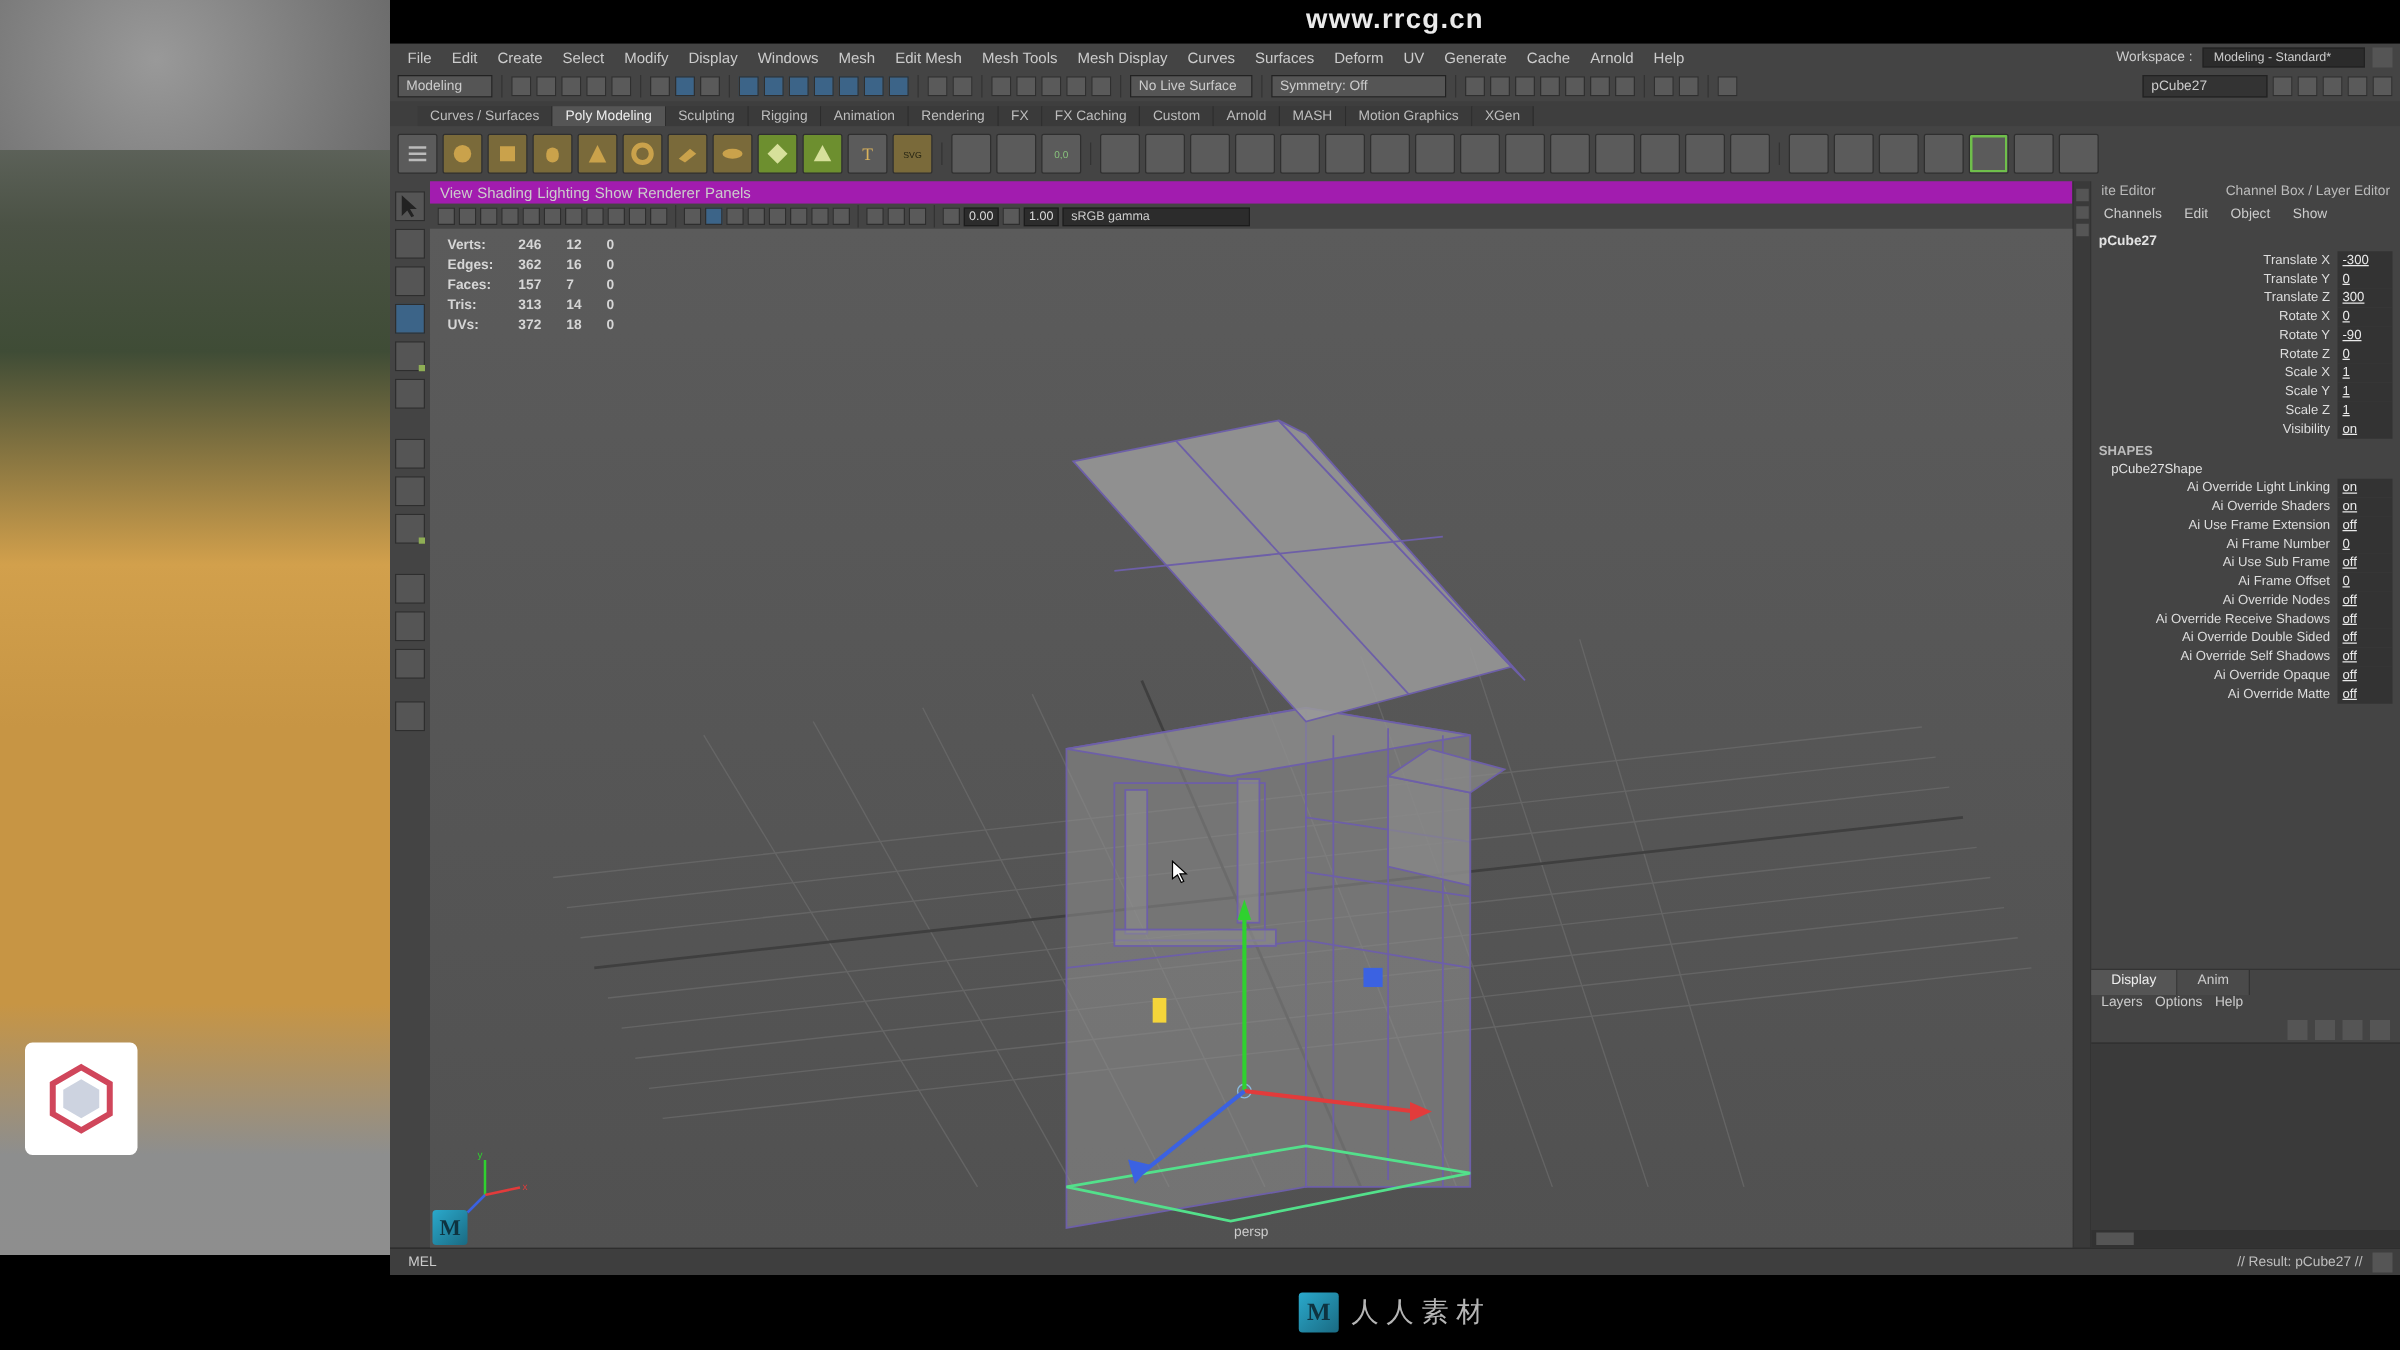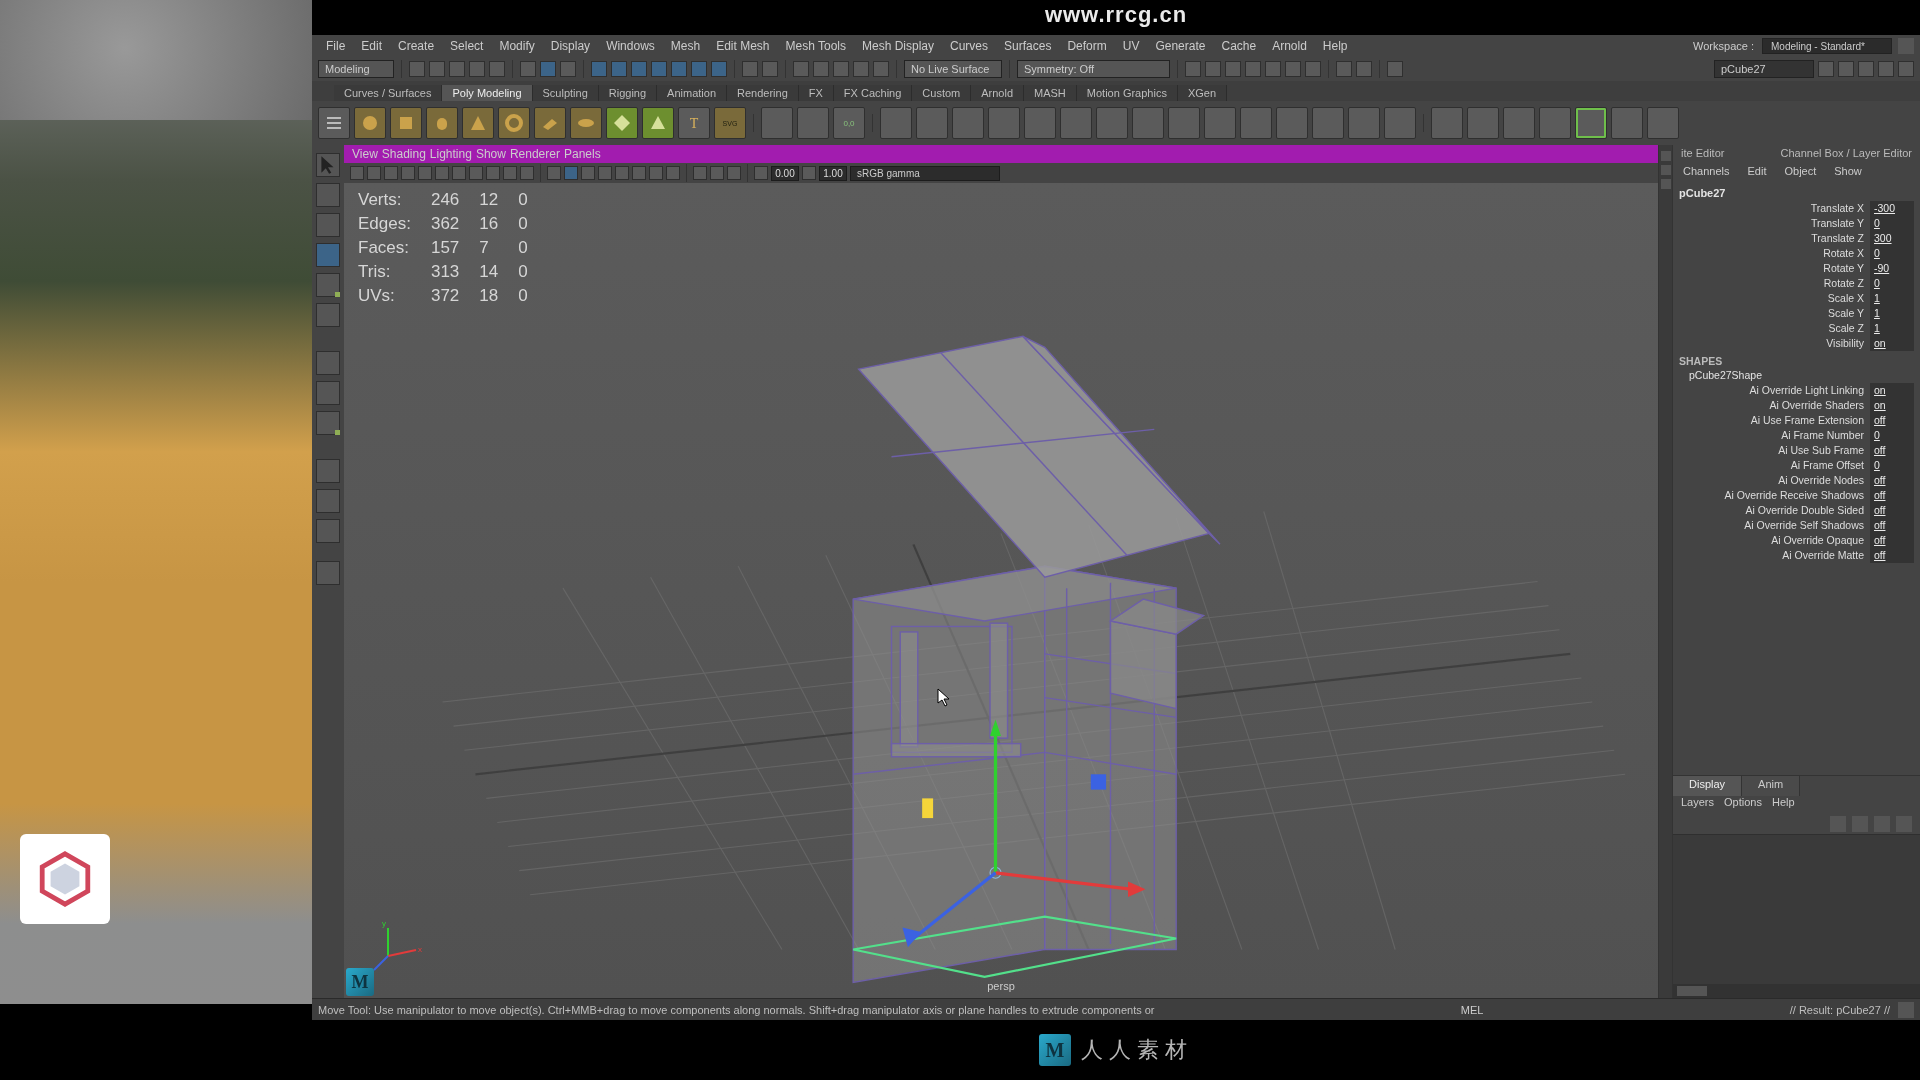--- a/index.html
+++ b/index.html
@@ -23,21 +23,21 @@
   .workspace-label { margin-left: auto; font-size: 11px; color:#ccc; padding-right:2px;}
   .workspace-dd { width: 130px; height: 16px; background: #2b2b2b; border:1px solid #222; font-size:10px; padding:1px 6px; display:flex; align-items:center; margin-right:4px;}
   .mini-icon { width:16px; height:16px; background:#555; margin-left:2px; }
 
   
   .status-row { height: 24px; background: #444; display:flex; align-items:center; padding:0 6px; gap:4px; }
   .status-dd { width:76px; height:18px; background:#555; border:1px solid #222; font-size:11px; padding:1px 6px; display:flex; align-items:center; }
   .sep { width:1px; height:18px; background:#333; margin:0 3px;}
   .ticon { width:16px; height:16px; background:#5a5a5a; border:1px solid #2f2f2f; }
   .ticon.blue { background:#3c6488; }
-  .sym-dd { width:153px; height:18px; background:#555; border:1px solid #222; padding:1px 6px; font-size:11px; display:flex; align-items:center;}
+  .sym-dd { width:140px; height:18px; background:#555; border:1px solid #222; padding:1px 6px; font-size:11px; display:flex; align-items:center;}
   .nolive-dd { width:98px; height:18px; background:#555; border:1px solid #222; padding:1px 6px; font-size:11px; display:flex; align-items:center;}
   .obj-name { width:100px; height:18px; background:#333; border:1px solid #222; padding:1px 6px; font-size:11px; display:flex; align-items:center; margin-left:auto;}
 
   
   .shelf-tabs { height: 20px; background:#3e3e3e; display:flex; align-items:flex-end; padding-left: 22px; font-size:11px; }
   .shelf-tab { padding:2px 10px; background:#3a3a3a; color:#bdbdbd; border-right:1px solid #2c2c2c; cursor:default; }
   .shelf-tab.active { background:#555; color:#eee; }
   .shelf { height: 44px; background:#444; display:flex; align-items:center; padding:0 6px; gap:4px; }
   .shelf-btn { width:32px; height:32px; background:#5b5b5b; border:1px solid #2f2f2f; border-radius:2px; display:flex; align-items:center; justify-content:center; }
   .shelf-btn.active-lime { background:#6d8f2f; }
@@ -54,21 +54,21 @@
   .viewport-wrap { flex:1; display:flex; flex-direction:column; }
   .vp-menus { height:18px; background:#a21caf; display:flex; align-items:center; padding:0 8px; gap:4px; font-size:12px; }
   .vp-toolbar { height:20px; background:#444; display:flex; align-items:center; padding:0 6px; gap:3px; }
   .vp-tbtn { width:14px; height:14px; background:#5a5a5a; border:1px solid #2e2e2e; }
   .vp-tbtn.blue { background:#3c6488; }
   .vp-num { width:28px; height:15px; background:#2c2c2c; border:1px solid #1c1c1c; font-size:10px; color:#ddd; text-align:center; line-height:13px; }
   .vp-dd { width:150px; height:15px; background:#2c2c2c; border:1px solid #1c1c1c; padding:0 6px; font-size:10px; line-height:13px; }
 
   .viewport { flex:1; position:relative; background: linear-gradient(180deg,#5b5b5b 0%, #565656 50%, #515151 100%); overflow:hidden; }
   .polystats { position:absolute; left:12px; top:4px; font-size:11px; color:#d6d6d6; }
-  .polystats table td { padding:1px 18px 1px 0; font-size:17px; }
+  .polystats table td { padding:1px 18px 1px 0; font-size:11px;font-weight:bold; }
   .grid-plane { position:absolute; inset:0; }
   .persp-label { position:absolute; left:50%; transform:translateX(-50%); bottom:6px; font-size:11px; color:#ccc; }
   .axis { position:absolute; left:24px; bottom:22px; width:60px; height:60px; }
   .maya-m { position:absolute; left:2px; bottom:2px; width:28px; height:28px; background:linear-gradient(135deg,#2aa9cc,#1a6a82); border-radius:3px; display:flex; align-items:center; justify-content:center; font-family:Georgia,serif; font-weight:bold; color:#0e3340; font-size:18px;}
 
   
   .right-col { width:248px; background:#444; display:flex; flex-direction:column; border-left:1px solid #333; }
   .right-headers { height:18px; display:flex; font-size:11px; }
   .right-headers .h { padding:2px 8px; color:#bbb;}
   .right-tabs { height:18px; display:flex; gap:10px; padding:0 6px; font-size:11px; }
@@ -646,21 +646,20 @@
         </div>
         <div class="layer-body"></div>
         <div class="layer-scroll">
             <div class="thumb"></div>
           </div>
       </div>
     </div>
   </div>
 
   <div class="cmd-line">
-    <span>Move Tool: Use manipulator to move object(s). Ctrl+MMB+drag to move components along normals. Shift+drag manipulator axis or plane handles to extrude components or</span>
     <span class="mel">MEL</span>
     <div class="cmd-right">
       <span>// Result: pCube27 //</span>
       <span class="cmd-box"></span>
     </div>
   </div>
 </div>
 
 <div class="bottom-strip">
   <div class="mlogo">M</div>

